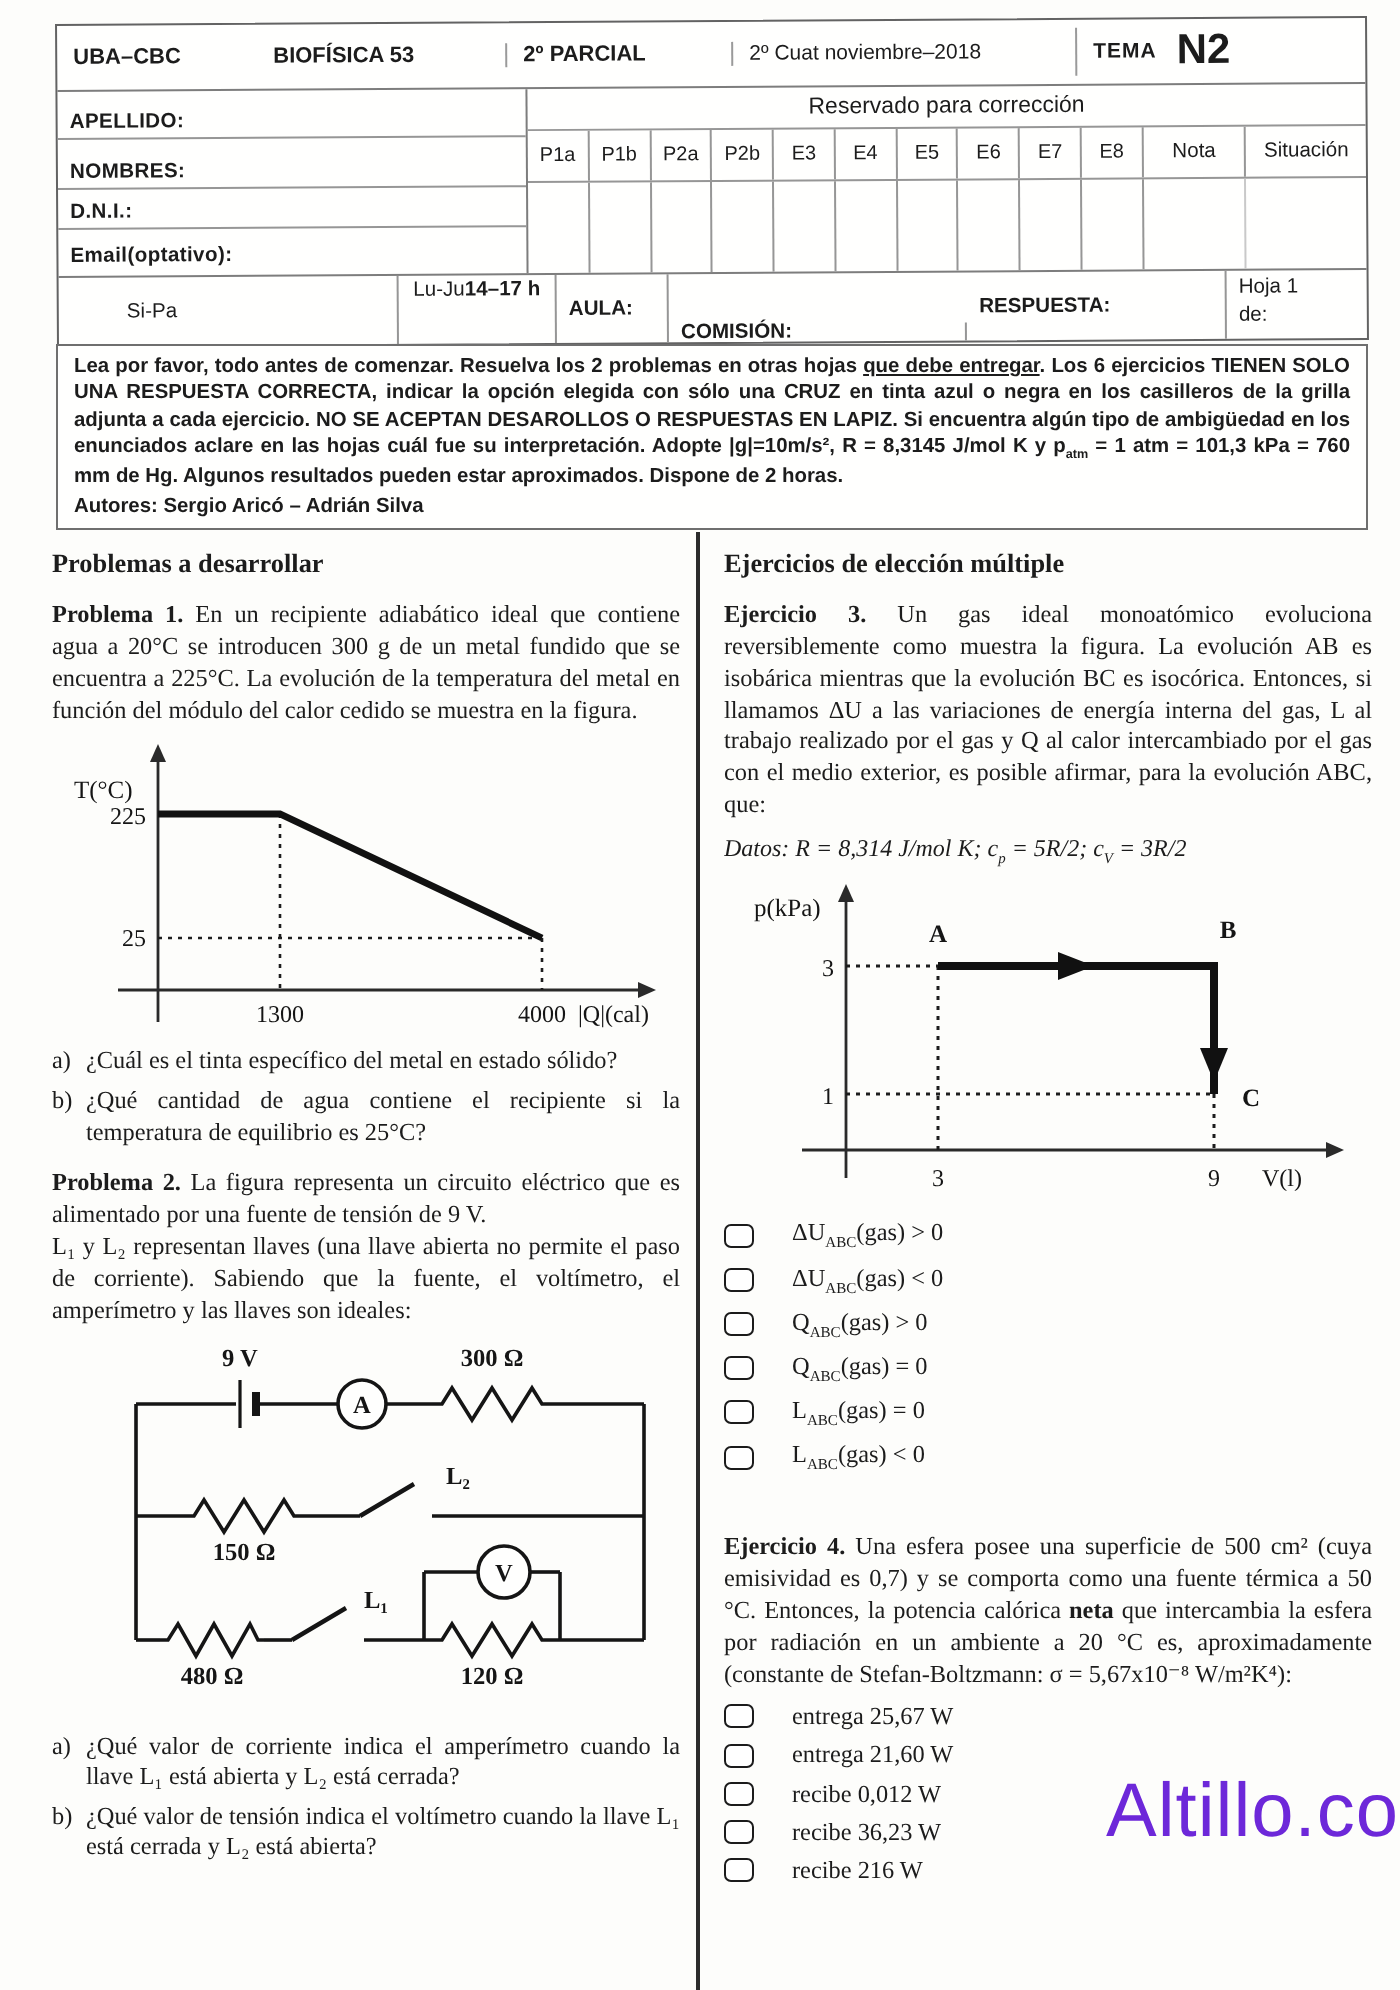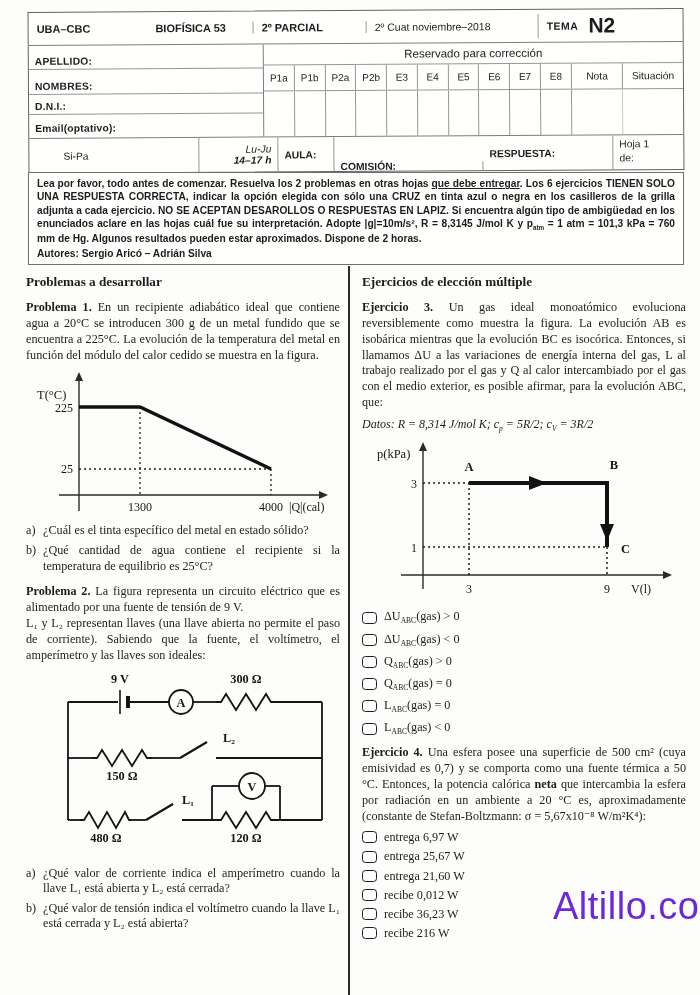--- a/index.html
+++ b/index.html
@@ -13,21 +13,21 @@
   .htable{
     position:absolute;left:28px;top:10px;width:656px;
     border:1.6px solid #636363;background:#fffffe;
     font-family:"Liberation Sans","DejaVu Sans",sans-serif;
     transform:rotate(-0.35deg);
     box-sizing:border-box;
   }
   .hrow-top{display:flex;align-items:center;height:32px;border-bottom:1px solid #7d7d7d;}
   .hrow-top>div{padding:0 8px;white-space:nowrap;}
   .c-org{width:84px;font-weight:700;font-size:11px;}
-  .c-course{width:108px;font-size:11px;font-weight:600;text-align:center;}
+  .c-course{width:108px;font-size:11px;font-weight:600;}
   .c-exam{width:96px;font-weight:700;font-size:11px;border-left:1px solid #9a9a9a;}
   .c-term{flex:1;font-size:10.5px;border-left:1px solid #9a9a9a;}
   .c-tema{width:128px;border-left:1px solid #9a9a9a;display:flex;align-items:center;gap:10px;}
   .c-tema .tl{font-size:10.5px;font-weight:600;letter-spacing:.5px;}
   .c-tema .tv{font-size:21px;font-weight:700;}
 
   .hmid{display:flex;}
   .hfields{width:234px;border-right:1px solid #7d7d7d;}
   .frow{display:flex;align-items:flex-end;box-sizing:border-box;border-bottom:1px solid #969696;padding:2px 6px;}
   .frow:last-child{border-bottom:none;}
@@ -45,21 +45,21 @@
   .gcells{display:flex;height:45px;}
   .gcells>div{flex:1;border-right:1px solid #969696;}
   .gcells>div:last-child{border-right:none;}
   .gcells .wide{flex:1.7;border-right:1px solid #c9c9c9;}
   .gcells .wider{flex:2.0;}
 
   .hbot{display:flex;height:34px;border-top:1px solid #7d7d7d;}
   .hbot>div{border-right:1px solid #969696;box-sizing:border-box;padding:2px 6px;font-size:10.3px;}
   .hbot>div:last-child{border-right:none;}
   .b-sede{width:160px;display:flex;align-items:center;font-weight:400;margin-left:28px;}
-  .b-hor{width:88px;text-align:right;display:flex;flex-direction:column;justify-content:center;font-style:italic;}
+  .b-hor{width:88px;text-align:center;display:flex;justify-content:center;}
   .b-hor .l2{font-weight:700;}
   .b-aula{width:62px;display:flex;align-items:center;font-weight:600;}
   .b-com{width:168px;display:flex;align-items:center;font-weight:600;margin-top:25px;}
   .b-cor{width:146px;display:flex;align-items:center;font-weight:600;}
   .b-hoja{flex:1;font-size:10px;line-height:1.35;}
   .b-hoja .deline{border-bottom:1px solid #555;display:inline-block;width:58px;height:9px;}
 
   
   .instr{
     position:absolute;left:28px;top:172px;width:656px;box-sizing:border-box;
@@ -80,25 +80,25 @@
   .para{font-size:12.2px;line-height:1.3;text-align:justify;margin:0 0 6px 0;}
   .para .plabel{font-weight:700;}
   .q{display:flex;font-size:12.2px;line-height:1.28;margin:0 0 4px 0;}
   .qmark{width:17px;flex:none;}
   .qtext{flex:1;text-align:justify;}
   .fig{display:block;margin:4px auto 6px auto;}
 
   .datos{font-size:12px;font-style:italic;margin:0 0 4px 0;}
 
   .opts{margin:4px 0 8px 0;}
-  .opt{display:flex;align-items:center;gap:7px;margin-bottom:5px;font-size:12.2px;line-height:1.15;}
+  .opt{display:flex;align-items:center;gap:19px;margin-bottom:5px;font-size:12.2px;line-height:1.15;}
   .cbx{flex:none;width:13px;height:10px;border:1.7px solid #1b1b1b;border-radius:3.5px;background:#fff;}
   sub{font-size:0.62em;}
 
-  .e4para{margin-top:8px;}
+  .e4para{margin-top:29px;}
 
   .watermark{
     position:absolute;left:553px;top:885px;
     font-family:"Liberation Sans","DejaVu Sans",sans-serif;
     font-size:38px;color:#6d28d9;letter-spacing:.5px;
   }
 
   
   text{font-family:"Liberation Serif","DejaVu Serif","DejaVu Sans",serif;fill:#151515;}
   .axlab{font-size:12.5px;}
@@ -348,24 +348,20 @@
       <span class="cbx"></span>
       <span><span>L</span><sub>ABC</sub><span>(gas) &lt; 0</span></span>
     </div>
   </div>
 
   <p class="para e4para"><span class="plabel">Ejercicio 4.</span> <span>Una esfera posee una superficie de 500 cm² (cuya emisividad es 0,7) y se comporta como una fuente térmica a 50 °C. Entonces, la potencia calórica </span><b>neta</b><span> que intercambia la esfera por radiación en un ambiente a 20 °C es, aproximadamente (constante de Stefan-Boltzmann: σ = 5,67x10⁻⁸ W/m²K⁴):</span></p>
 
   <div class="opts">
     <div class="opt">
       <span class="cbx"></span>
-      <span>entrega 6,97 W</span>
-    </div>
-    <div class="opt">
-      <span class="cbx"></span>
       <span>entrega 25,67 W</span>
     </div>
     <div class="opt">
       <span class="cbx"></span>
       <span>entrega 21,60 W</span>
     </div>
     <div class="opt">
       <span class="cbx"></span>
       <span>recibe 0,012 W</span>
     </div>

